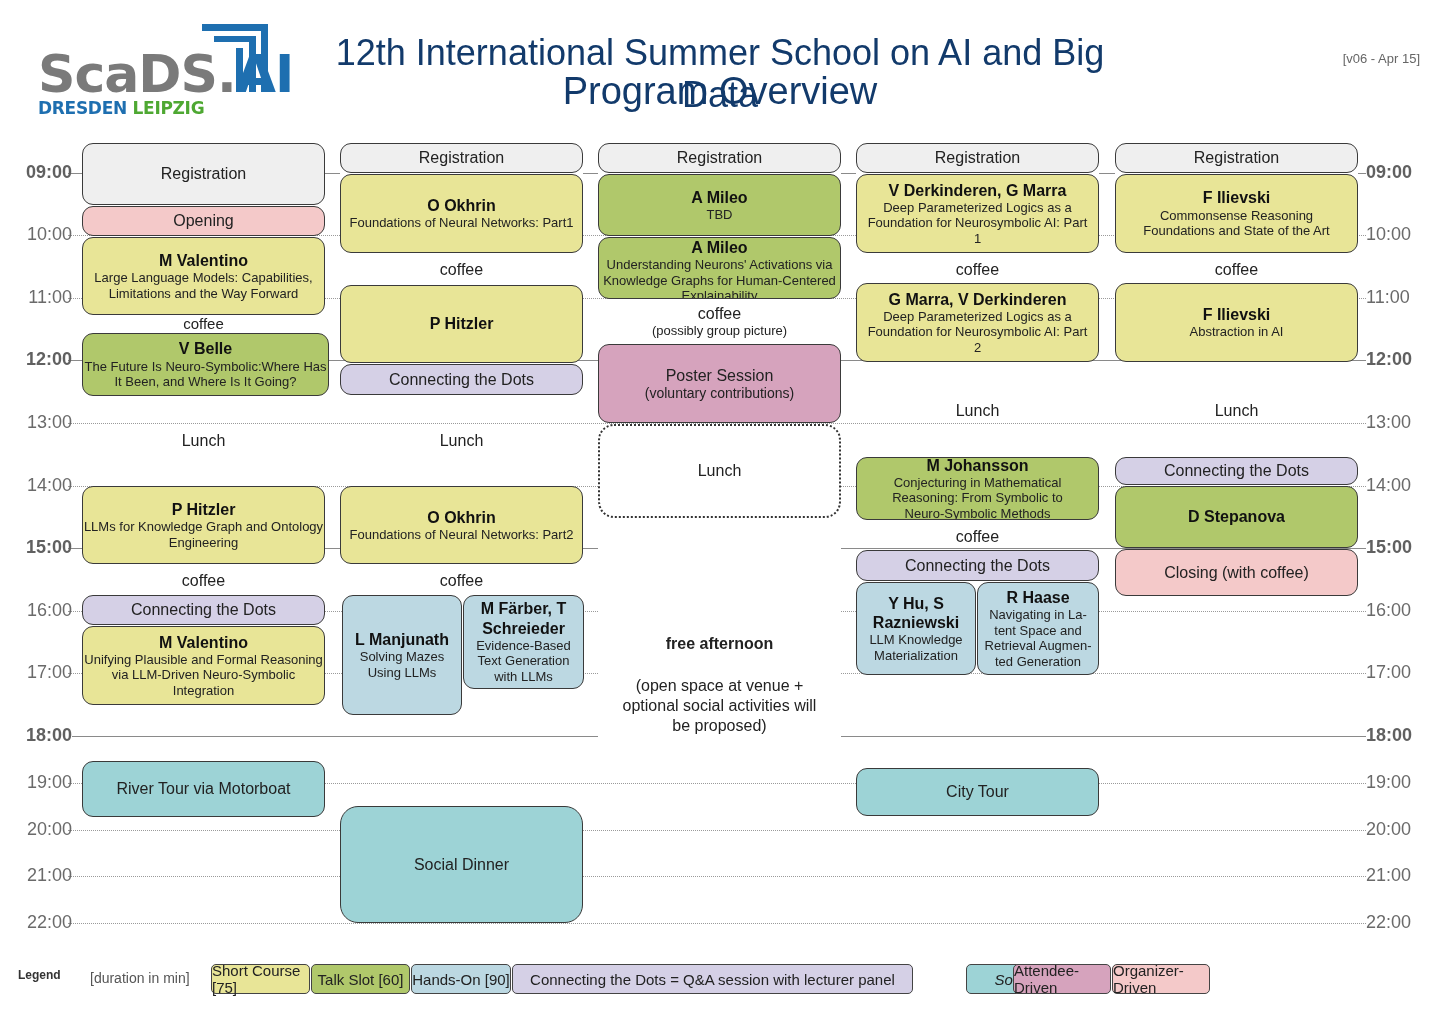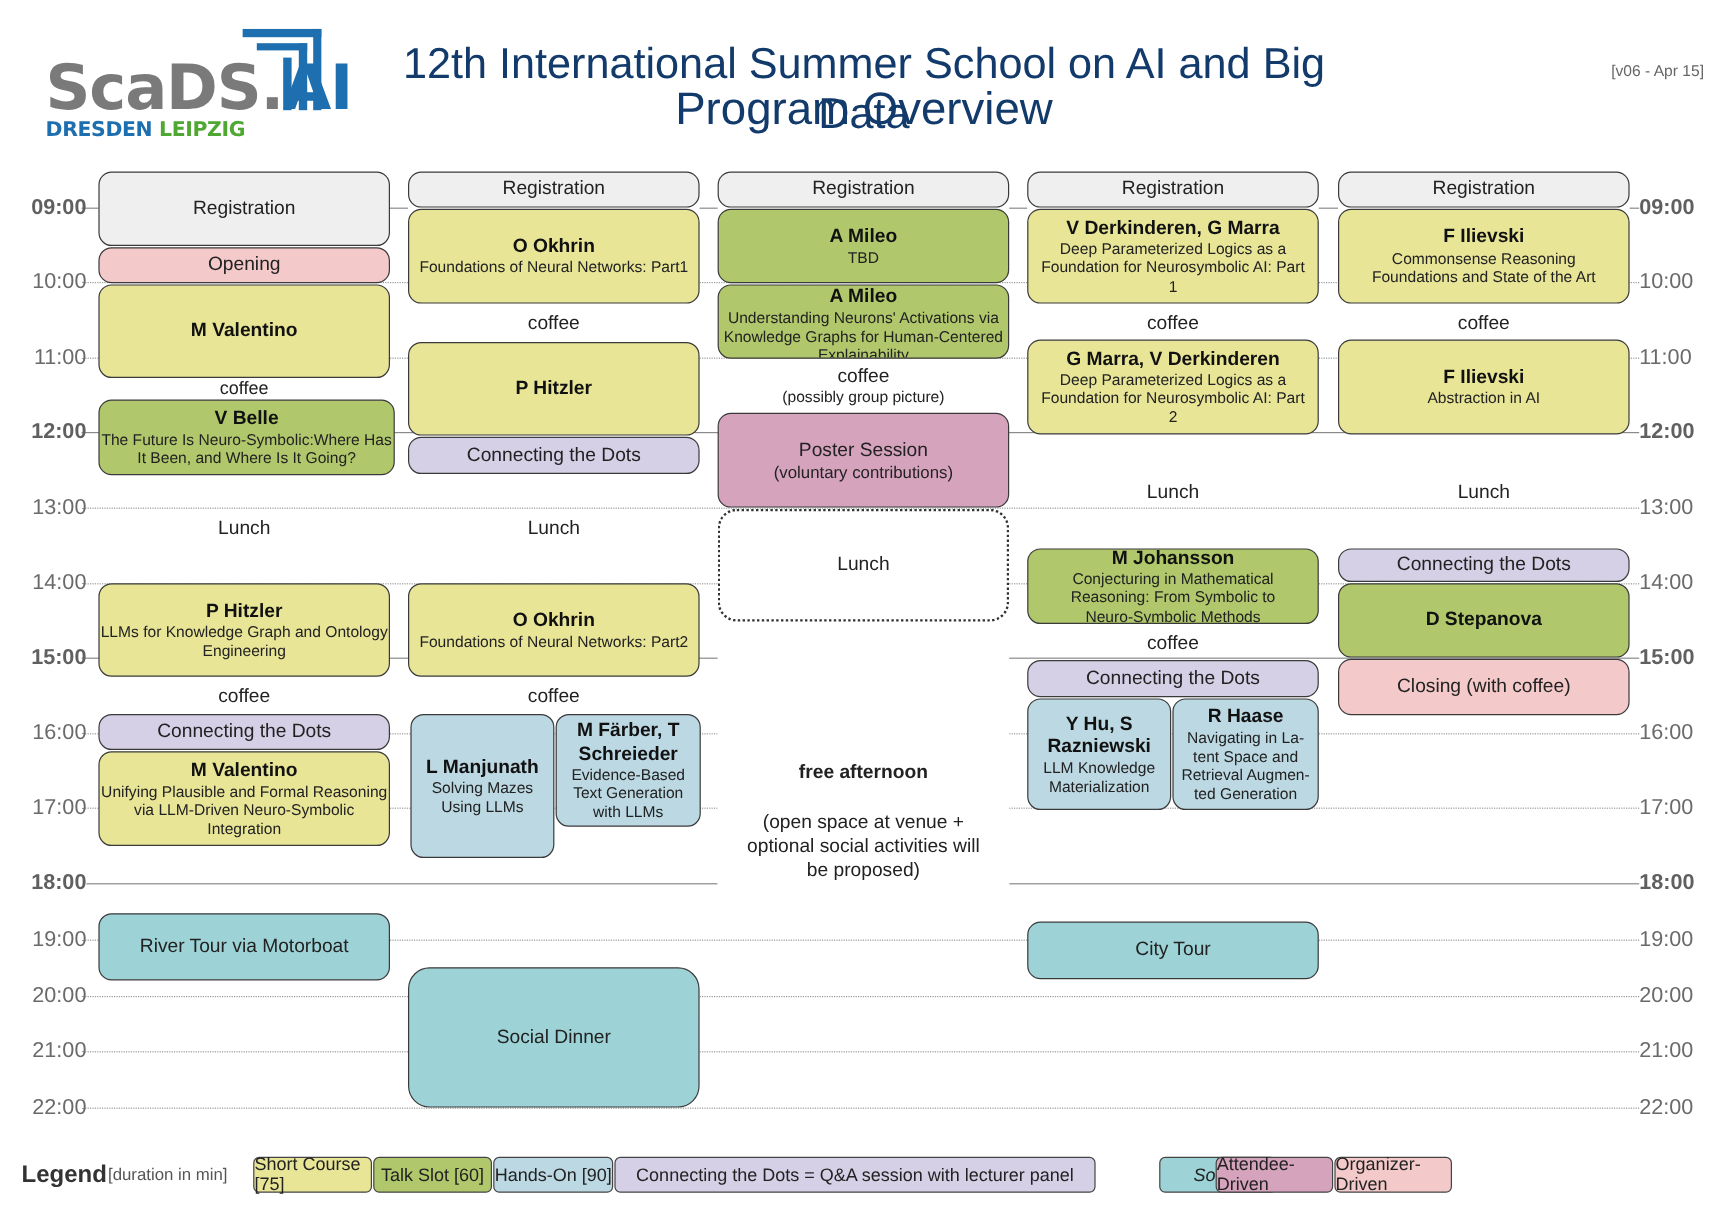--- a/index.html
+++ b/index.html
@@ -39,21 +39,21 @@
   .c-org { background:#f4c9c9; }
   .c-short { background:#e8e597; }
   .c-talk { background:#b0c86b; }
   .c-hands { background:#bcd8e2; }
   .c-ctd { background:#d5d0e6; }
   .c-social { background:#9dd3d6; }
   .c-att { background:#d6a3bd; }
   .c-lunchbox { background:#fff; border:2px dotted #333; }
   .plain { position:absolute; text-align:center; font-size:16px; color:#222; line-height:1.25; }
   
-  .legend-title { left:18px; top:968px; font-size:20px; font-weight:bold; color:#333; }
+  .legend-title { left:18px; top:968px; font-size:12px; font-weight:bold; color:#333; }
   .legend-note { left:90px; top:970px; font-size:14px; color:#555; }
   .leg { position:absolute; top:964px; height:30px; box-sizing:border-box; border:1.3px solid #444;
          border-radius:5px; font-size:15px; display:flex; align-items:center; justify-content:center; color:#222; }
 </style>
 </head>
 <body>
 
 <div class="abs logo">
   <div class="logo-text"><span>ScaDS.</span><span class="logo-ai">AI</span></div>
   <svg class="logo-bars" viewBox="0 0 66 68">
@@ -125,20 +125,21 @@
 <div class="abs tlabel tl-right" style="top:912px;">22:00</div>
 
 <div class="ev c-reg" style="left:82px;top:143px;width:243px;height:62px;">
   <span class="lbl">Registration</span>
   </div>
 <div class="ev c-org" style="left:82px;top:206px;width:243px;height:30px;">
   <span class="lbl">Opening</span>
   </div>
 <div class="ev c-short" style="left:82px;top:237px;width:243px;height:78px;">
   <span class="spk">M Valentino</span>
+  <span class="ttl">Large Language Models: Capabilities, Limitations and the Way Forward</span>
   </div>
 <div class="plain" style="left:82px;top:315px;width:243px;font-size:15px;">coffee</div>
 <div class="ev c-talk" style="left:82px;top:333px;width:247px;height:63px;">
   <span class="spk">V Belle</span>
   <span class="ttl">The Future Is Neuro-Symbolic:Where Has It Been, and Where Is It Going?</span>
   </div>
 <div class="plain" style="left:82px;top:431px;width:243px;">Lunch</div>
 <div class="ev c-short" style="left:82px;top:486px;width:243px;height:78px;">
   <span class="spk">P Hitzler</span>
   <span class="ttl">LLMs for Knowledge Graph and Ontology Engineering</span>

